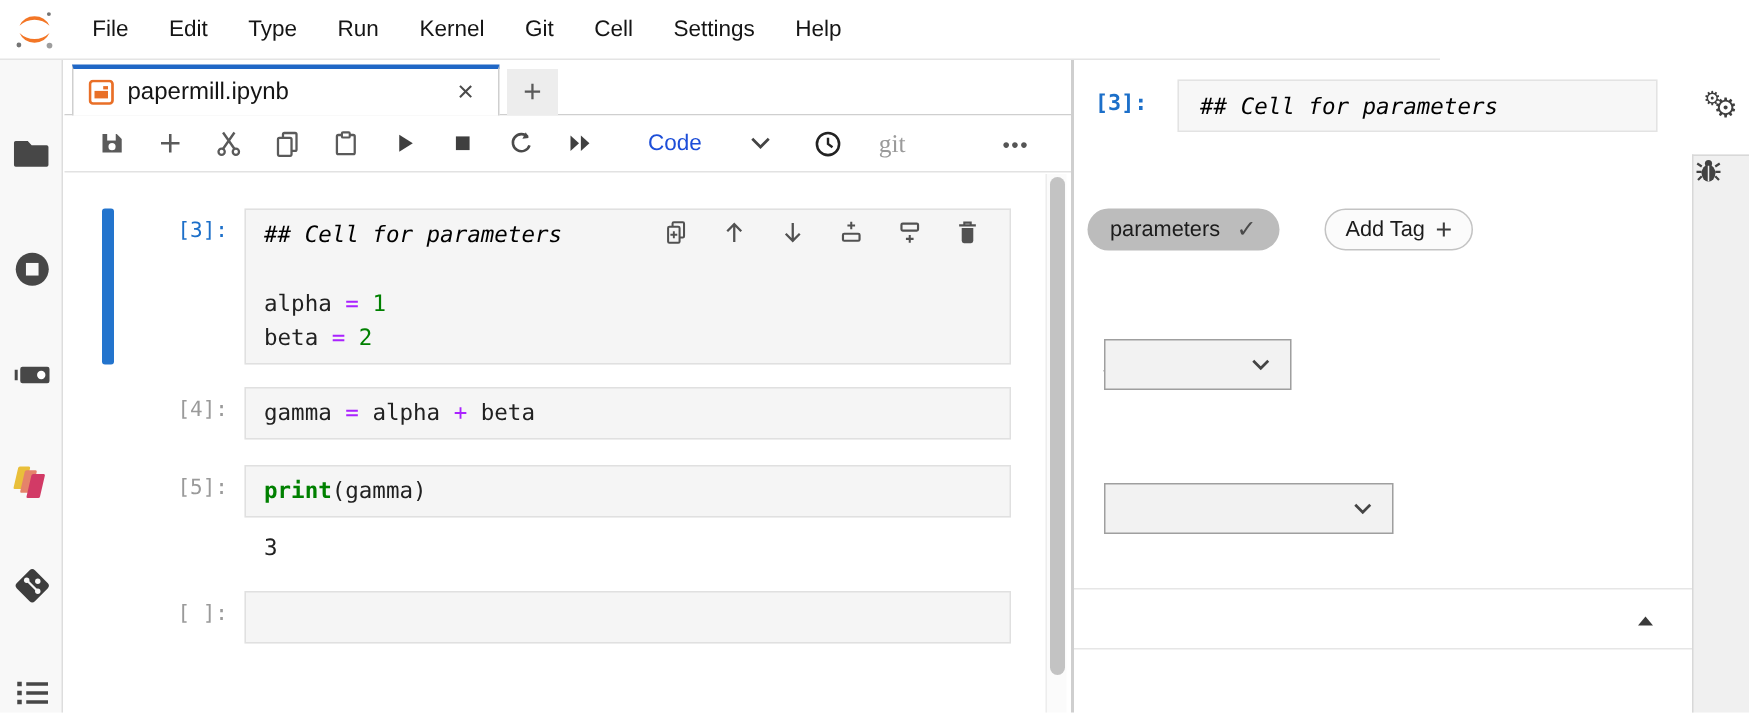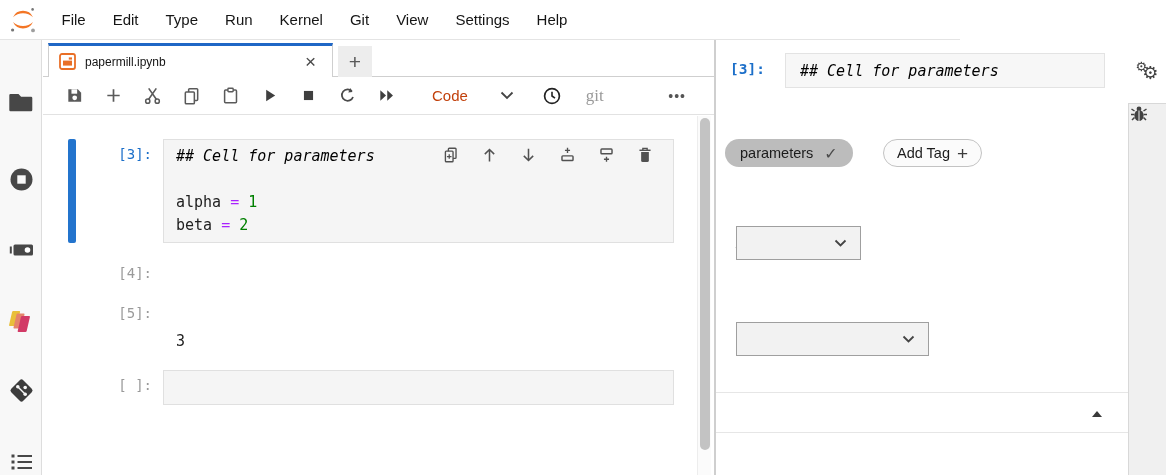--- a/index.html
+++ b/index.html
@@ -18,29 +18,29 @@
   .left-sidebar{position:absolute;left:0;top:39px;width:42px;bottom:0;background:#f8f8f8;
     border-right:1px solid #dddddd;box-sizing:border-box;}
   .ls-icon{position:absolute;left:0;width:42px;display:flex;justify-content:center;}
   
   .nb-panel{position:absolute;left:43px;top:39px;width:671px;bottom:0;background:#fff;}
   .tabbar{position:absolute;left:0;top:0;right:0;height:38px;background:#fff;
     border-bottom:1px solid #cfcfcf;box-sizing:border-box;}
   .tab{position:absolute;left:5px;top:4px;width:285px;height:34px;box-sizing:border-box;
     background:#fff;border:1px solid #cfcfcf;border-bottom:none;border-top:3px solid #1f67c6;
     display:flex;align-items:center;padding:0 10px;z-index:2;}
-  .tab-title{font-size:12px;color:#151515;margin-left:9px;}
+  .tab-title{font-size:16px;color:#151515;margin-left:9px;}
   .tab-close{margin-left:auto;font-size:19px;line-height:1;color:#4a4a4a;padding:0 6px;}
   .newtab{position:absolute;left:295px;top:7px;width:34px;height:31px;background:#ededed;
     display:flex;align-items:center;justify-content:center;font-size:21px;color:#5a5a5a;z-index:1;}
   .toolbar{position:absolute;left:0;top:38px;right:0;height:38px;background:#fff;
     border-bottom:1px solid #e2e2e2;box-sizing:border-box;display:flex;align-items:center;}
   .tbtn{width:39px;display:flex;justify-content:center;align-items:center;}
   .tbtn:first-of-type{margin-left:12px;}
-  .celltype{margin-left:26px;font-size:15px;color:#c2410c;}
+  .celltype{margin-left:26px;font-size:15px;color:#1d4ed8;}
   .celltype-chevron{margin-left:32px;}
   .tclock{margin-left:28px;}
   .tgit{margin-left:24px;font-family:"Liberation Serif",serif;font-size:17px;color:#9a9a9a;}
   .tmore{margin-left:auto;margin-right:28px;font-size:14px;letter-spacing:1px;color:#555;}
   
   .cells{position:absolute;left:0;top:77px;right:0;bottom:0;overflow:hidden;}
   .cellrow{display:flex;align-items:stretch;position:relative;}
   .prompt{flex:none;width:120px;text-align:right;box-sizing:border-box;padding:7px 11px 0 0;
     font-family:"DejaVu Sans Mono",monospace;font-size:14px;color:#9a9a9a;}
   .prompt.active{color:#1c6fc9;}
@@ -108,21 +108,21 @@
       <circle cx="25" cy="25.4" r="1.9" fill="#9e9e9e"></circle>
     </svg>
   </span>
   <nav id="menu-items" style="display:flex">
       <span class="menu-item">File</span>
       <span class="menu-item">Edit</span>
       <span class="menu-item">Type</span>
       <span class="menu-item">Run</span>
       <span class="menu-item">Kernel</span>
       <span class="menu-item">Git</span>
-      <span class="menu-item">View</span>
+      <span class="menu-item">Cell</span>
       <span class="menu-item">Settings</span>
       <span class="menu-item">Help</span>
     </nav>
 </header>
 
 <aside class="left-sidebar">
   <span class="ls-icon" style="top:52px">
     <svg width="25" height="22" viewBox="0 0 25 22">
       <path d="M1.5 3 h8 l2.6 2.8 h10 a1.2 1.2 0 0 1 1.2 1.2 V19 a1.2 1.2 0 0 1 -1.2 1.2 H1.5 A1.2 1.2 0 0 1 .3 19 V4.2 A1.2 1.2 0 0 1 1.5 3 Z" fill="#474747"></path>
     </svg>
@@ -277,23 +277,25 @@
                 <rect x="3.5" y="3.5" width="13" height="5.5" rx="1" stroke="#515151" stroke-width="1.7" fill="none"></rect>
                 <path d="M10 12.5 V18.5 M7 15.5 H13" stroke="#515151" stroke-width="1.6" fill="none"></path>
               </svg></span><span><svg width="16" height="18" viewBox="0 0 18 21">
                 <path d="M2.5 5 H15.5" stroke="#515151" stroke-width="1.7"></path>
                 <path d="M6.5 4.8 V2.8 H11.5 V4.8" stroke="#515151" stroke-width="1.6" fill="none"></path>
                 <path d="M4.5 7 H13.5 V17 A1.8 1.8 0 0 1 11.7 18.8 H6.3 A1.8 1.8 0 0 1 4.5 17 Z" fill="#515151"></path>
               </svg></span></div></div>
       </div>
       <div class="cellrow" style="margin-top: 15px;">
         <div class="prompt">[4]:</div>
+        <div class="inputbox"><div class="codeline"><span class="">gamma </span><span class="tok-op">= </span><span class="">alpha </span><span class="tok-op">+ </span><span class="">beta</span></div></div>
       </div>
       <div class="cellrow" style="margin-top: 17px;">
         <div class="prompt">[5]:</div>
+        <div class="inputbox"><div class="codeline"><span class="tok-builtin">print</span><span class="">(gamma)</span></div></div>
       </div>
       <div class="outputrow" style="margin-top: 9px;">
         <div class="prompt">&nbsp;</div>
         <div class="outputtext">3</div>
       </div>
       <div class="cellrow" style="margin-top: 17px;">
         <div class="prompt">[ ]:</div>
         <div class="inputbox"><div class="codeline">&nbsp;</div></div>
       </div>
     </div>

